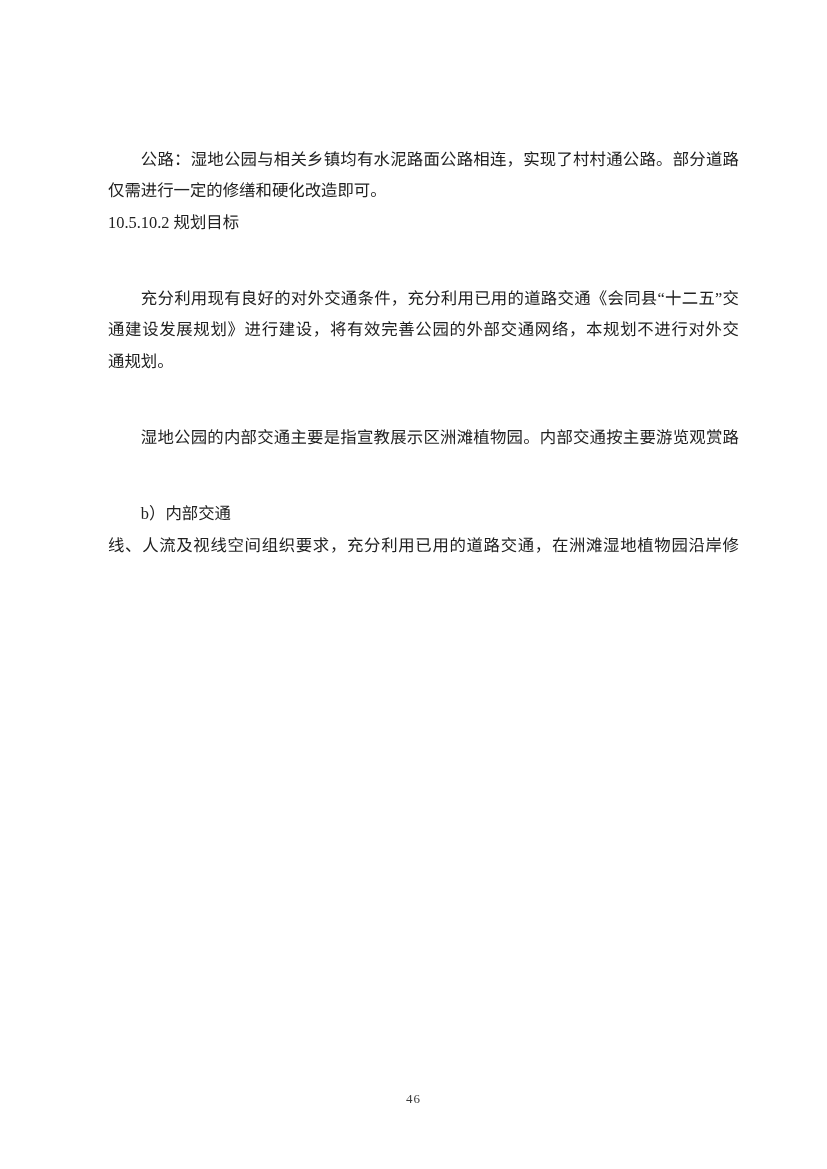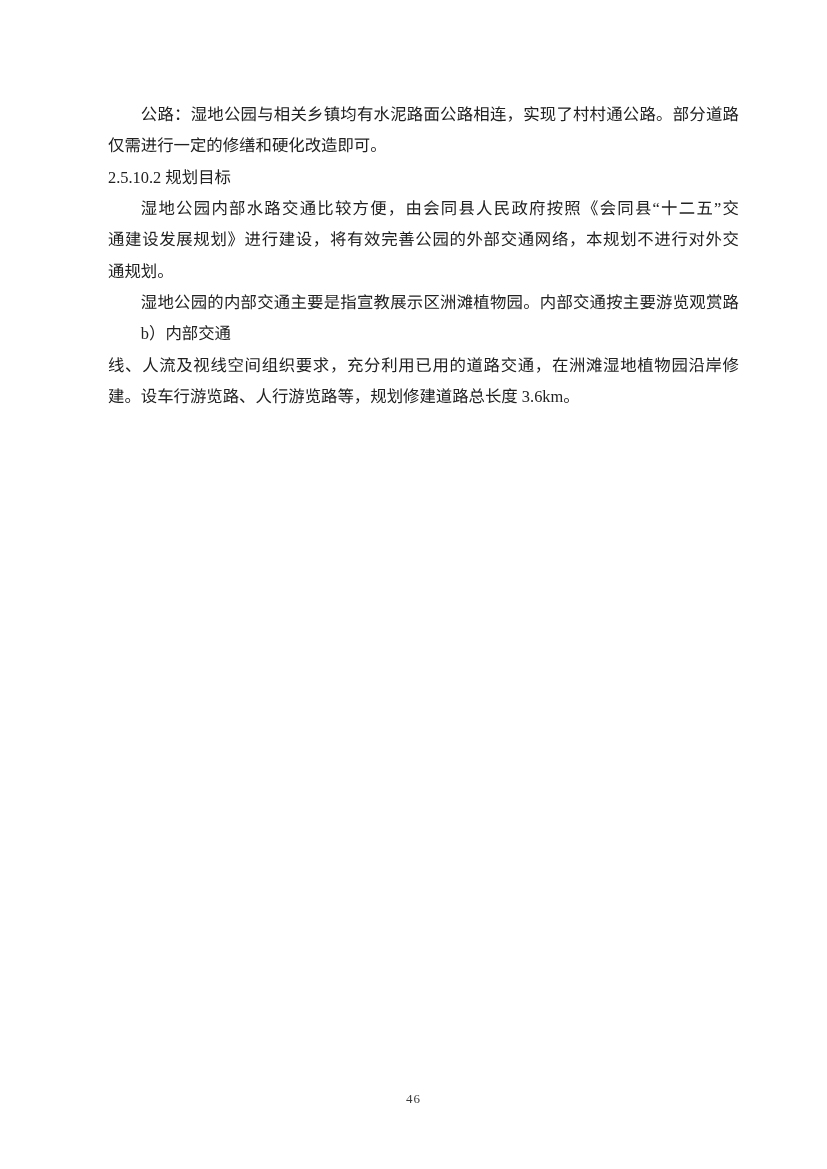--- a/index.html
+++ b/index.html
@@ -25,20 +25,21 @@
     line-height: 31.35px;
     letter-spacing: 0;
   }
   .line {
     text-align: justify;
     text-align-last: left;
     min-height: 31.35px;
   }
   .line.indent {
     padding-left: 2em;
+    margin-top: 45px;
   }
   .line.fill {
     text-align-last: justify;
   }
   .footer {
     position: absolute;
     left: 0;
     top: 1089px;
     width: 100%;
     text-align: center;
@@ -49,25 +50,24 @@
     letter-spacing: 1px;
   }
 </style>
 </head>
 <body>
 
 <div class="page">
   <div class="text-block" id="doc-body">
       <div class="line indent fill">公路：湿地公园与相关乡镇均有水泥路面公路相连，实现了村村通公路。部分道路</div>
       <div class="line">仅需进行一定的修缮和硬化改造即可。</div>
-      <div class="line">2.5.10.2 规划目标</div>
-      <div class="line indent fill">湿地公园内部水路交通比较方便，由会同县人民政府按照《会同县“十二五”交</div>
+      <div class="line">10.5.10.2 规划目标</div>
+      <div class="line indent fill">充分利用现有良好的对外交通条件，充分利用已用的道路交通《会同县“十二五”交</div>
       <div class="line fill">通建设发展规划》进行建设，将有效完善公园的外部交通网络，本规划不进行对外交</div>
       <div class="line">通规划。</div>
       <div class="line indent fill">湿地公园的内部交通主要是指宣教展示区洲滩植物园。内部交通按主要游览观赏路</div>
       <div class="line indent">b）内部交通</div>
       <div class="line fill">线、人流及视线空间组织要求，充分利用已用的道路交通，在洲滩湿地植物园沿岸修</div>
-      <div class="line">建。设车行游览路、人行游览路等，规划修建道路总长度 3.6km。</div>
     </div>
   <div class="footer">
     <span class="page-number">46</span>
   </div>
 </div>
 
 </body></html>

